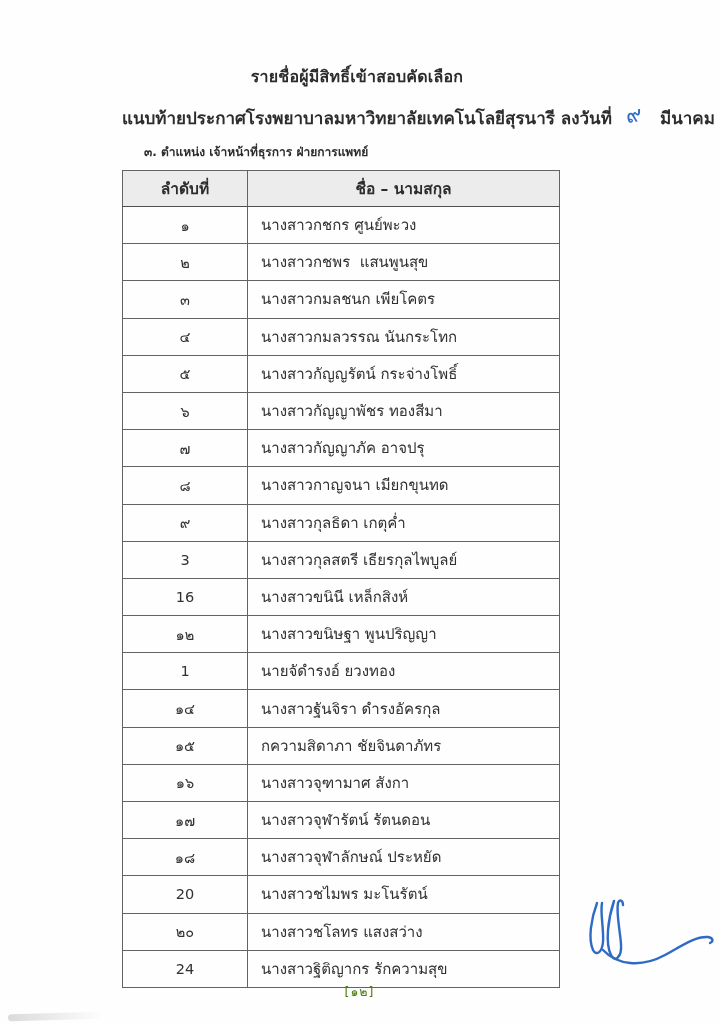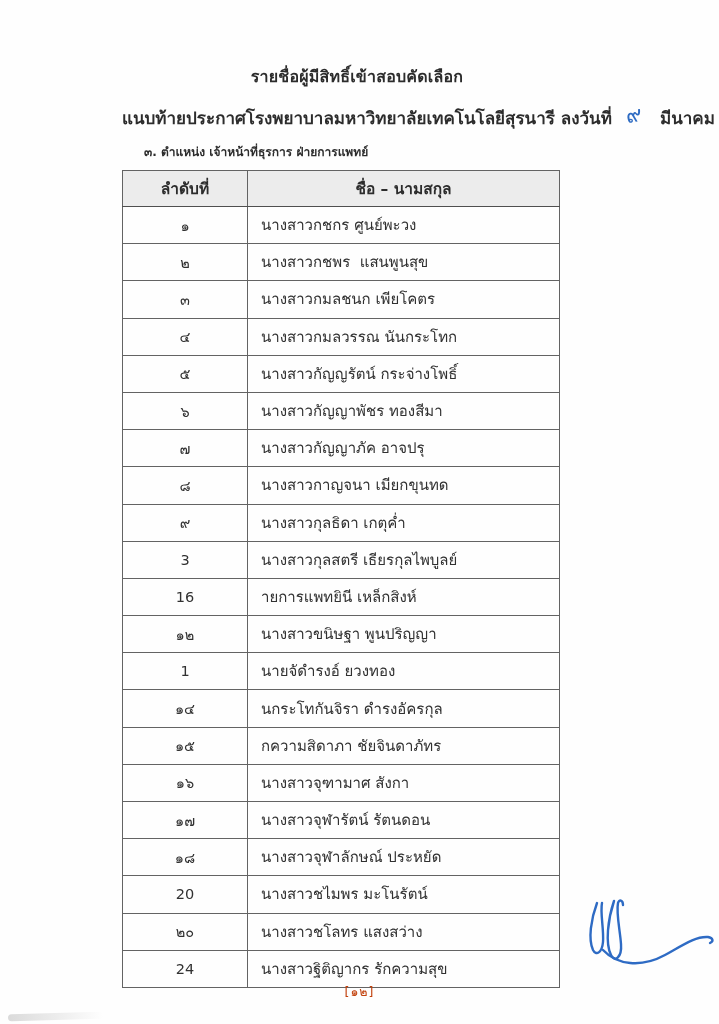--- a/index.html
+++ b/index.html
@@ -67,21 +67,21 @@
   table.roster tbody td.no{
     text-align:center;
     font-size:14.5px;
   }
   table.roster tbody td.name{
     padding-left:13px;
   }
   .page-number{
     position:absolute;top:982px;left:0;width:719px;
     text-align:center;
-    font-size:12.5px;color:#c2410c;
+    font-size:12.5px;color:#4d7c0f;
     letter-spacing:1px;
   }
   .signature{
     position:absolute;top:893px;left:573px;
     width:146px;height:84px;
     pointer-events:none;
   }
   .scan-smudge{
     position:absolute;bottom:4px;left:8px;
     width:95px;height:7px;
@@ -153,33 +153,33 @@
         <tr>
           <td class="no">๙</td>
           <td class="name">นางสาวกุลธิดา เกตุค่ำ</td>
         </tr>
         <tr>
           <td class="no">3</td>
           <td class="name">นางสาวกุลสตรี เธียรกุลไพบูลย์</td>
         </tr>
         <tr>
           <td class="no">16</td>
-          <td class="name">ายการแพทยินี เหล็กสิงห์</td>
+          <td class="name">นางสาวขนินี เหล็กสิงห์</td>
         </tr>
         <tr>
           <td class="no">๑๒</td>
           <td class="name">นางสาวขนิษฐา พูนปริญญา</td>
         </tr>
         <tr>
           <td class="no">1</td>
           <td class="name">นายจัดำรงอ์ ยวงทอง</td>
         </tr>
         <tr>
           <td class="no">๑๔</td>
-          <td class="name">นกระโทกันจิรา ดำรงอัครกุล</td>
+          <td class="name">นางสาวฐันจิรา ดำรงอัครกุล</td>
         </tr>
         <tr>
           <td class="no">๑๕</td>
           <td class="name">กความสิดาภา ชัยจินดาภัทร</td>
         </tr>
         <tr>
           <td class="no">๑๖</td>
           <td class="name">นางสาวจุฑามาศ สังกา</td>
         </tr>
         <tr>

